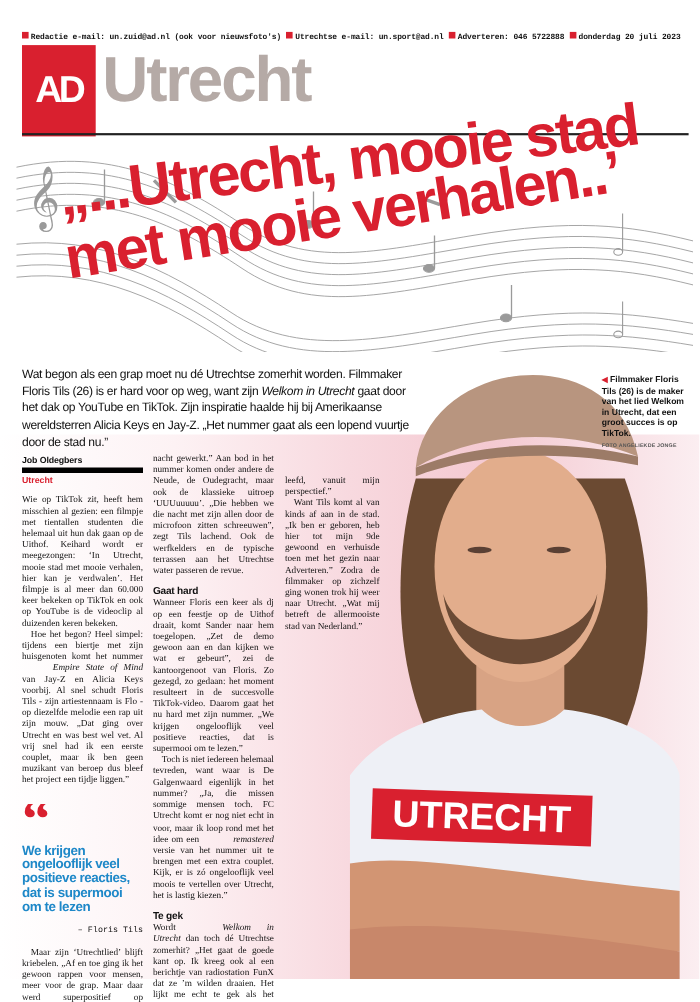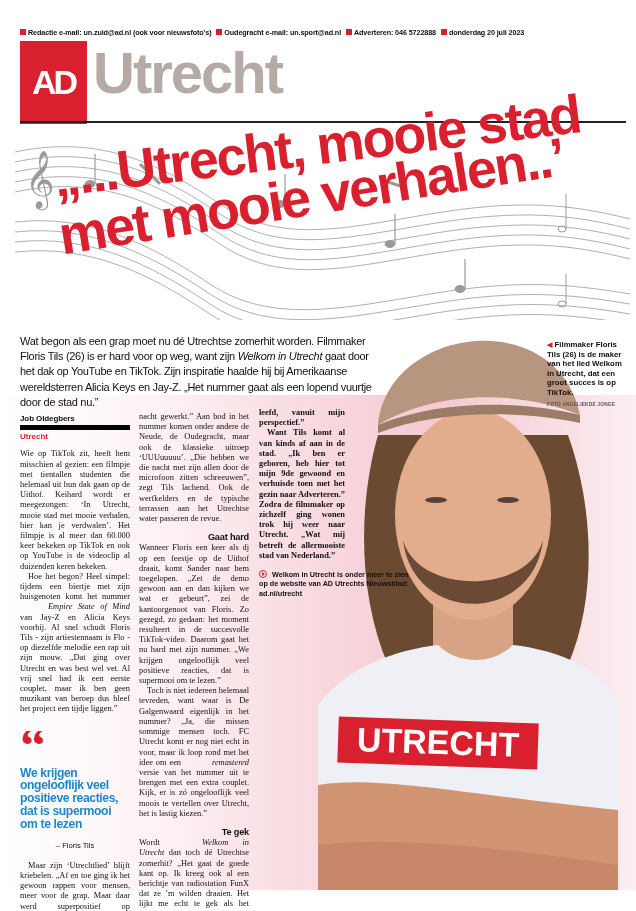--- a/index.html
+++ b/index.html
@@ -2,21 +2,21 @@
 <html><head>
 <meta charset="utf-8">
 <style>
   * { box-sizing: border-box; margin: 0; padding: 0; }
   html, body { width: 636px; height: 911px; background: #ffffff; overflow: hidden; }
   body { position: relative; font-family: "Liberation Sans", sans-serif; color: #111; }
 
   
   .meta-strip { position: absolute; left: 20px; top: 28px; font-size: 7.2px; font-weight: bold; letter-spacing: -0.1px; white-space: nowrap; color: #111; }
   .meta-strip .sq { display: inline-block; width: 6px; height: 6px; background: #d9202f; margin-right: 2px; vertical-align: 0px; }
-  .meta-strip .item { margin-right: 3px; }
+  .meta-strip .item { margin-right: 3px; font-family: Liberation Mono, monospace; }
 
   
   .logo-box { position: absolute; left: 20px; top: 41px; width: 67px; height: 83px; background: #d9202f; display: flex; align-items: center; justify-content: center; }
   .logo-box span { color: #fff; font-weight: bold; font-size: 34px; letter-spacing: -3px; font-family: "Liberation Sans", sans-serif; }
   .masthead-title { position: absolute; left: 93px; top: 38px; font-size: 58px; font-weight: bold; color: #b5aaa6; letter-spacing: -2px; line-height: 70px; }
 
   .rule { position: absolute; left: 20px; right: 10px; top: 121px; height: 1.5px; background: #222; }
 
   
   .staff { position: absolute; left: 10px; top: 124px; width: 626px; height: 196px; }
@@ -36,44 +36,44 @@
   
   .caption { position: absolute; left: 547px; top: 340px; width: 82px; font-size: 7.8px; font-weight: bold; line-height: 9.6px; color: #111; }
   .caption .arrow { color: #d9202f; font-size: 7px; }
   .caption .credit { font-size: 4.8px; font-weight: bold; color: #555; margin-top: 2px; letter-spacing: 0.2px; }
 
   
   .col { position: absolute; font-family: "Liberation Serif", serif; font-size: 8.4px; line-height: 10.2px; color: #111; text-align: justify; }
   .col p { text-indent: 0; }
   .col p.ind { text-indent: 8px; }
   .col em { font-style: italic; margin-left: 28px; }
-  .col h4 { font-family: "Liberation Sans", sans-serif; font-size: 9.2px; font-weight: bold; margin-top: 8px; margin-bottom: 1px; text-align: right; letter-spacing: -0.2px; }
+  .col h4 { font-family: "Liberation Sans", sans-serif; font-size: 9.2px; font-weight: bold; margin-top: 8px; margin-bottom: 1px; text-align: left; letter-spacing: -0.2px; }
 
   .col-1 { left: 20px; top: 414px; width: 110px; }
   .col-2 { left: 139px; top: 412px; width: 110px; }
-  .col-3 { left: 259px; top: 408px; width: 86px; font-weight: bold; }
+  .col-3 { left: 259px; top: 432px; width: 86px; }
 
   .byline { font-family: "Liberation Sans", sans-serif; font-size: 8px; font-weight: bold; border-bottom: 5px solid #000000; padding-bottom: 1px; margin-bottom: 2px; letter-spacing: -0.1px; }
   .byline-loc { font-family: "Liberation Sans", sans-serif; font-size: 8px; font-weight: bold; color: #d9202f; margin-bottom: 7px; }
 
   .quote-block { margin-top: 16px; margin-bottom: 10px; }
   .quote-mark { font-family: "Liberation Serif", serif; color: #d9202f; font-size: 52px; font-weight: bold; line-height: 30px; height: 28px; overflow: hidden; }
   .quote-text { font-family: "Liberation Sans", sans-serif; font-weight: bold; color: #1e88c8; font-size: 12.2px; line-height: 12.8px; letter-spacing: -0.4px; text-align: left; margin-top: 8px; }
-  .quote-author { font-family: Liberation Sans, sans-serif; font-size: 7.6px; margin-top: 10px; text-align: center; }
+  .quote-author { font-family: Liberation Mono, monospace; font-size: 7.6px; margin-top: 10px; text-align: right; }
 
   .web-note { font-family: "Liberation Sans", sans-serif; font-size: 7.2px; line-height: 9.4px; margin-top: 9px; text-align: left; width: 150px; }
   .web-note .play { display: inline-block; width: 8px; height: 8px; border: 1px solid #d9202f; border-radius: 50%; position: relative; vertical-align: -1px; margin-right: 5px; }
   .web-note .play::after { content: ""; position: absolute; left: 2.4px; top: 1.4px; border-left: 3.5px solid #d9202f; border-top: 2px solid transparent; border-bottom: 2px solid transparent; }
 </style>
 </head>
 <body>
 
 <div class="meta-strip">
   <span class="sq"></span><span class="item">Redactie e-mail: un.zuid@ad.nl (ook voor nieuwsfoto's)</span>
-  <span class="sq"></span><span class="item">Oudegracht e-mail: un.sport@ad.nl</span>
+  <span class="sq"></span><span class="item">Utrechtse e-mail: un.sport@ad.nl</span>
   <span class="sq"></span><span class="item">Adverteren: 046 5722888</span>
   <span class="sq"></span><span class="item">donderdag 20 juli 2023</span>
 </div>
 
 <div class="logo-box">
   <span>AD</span>
 </div>
 <div class="masthead-title">Utrecht</div>
 <div class="rule"></div>
 
@@ -167,16 +167,13 @@
   <h4>Gaat hard</h4>
   <p>Wanneer Floris een keer als dj op een feestje op de Uithof draait, komt Sander naar hem toegelopen. „Zet de demo gewoon aan en dan kijken we wat er gebeurt”, zei de kantoorgenoot van Floris. Zo gezegd, zo gedaan: het moment resulteert in de succesvolle TikTok-video. Daarom gaat het nu hard met zijn nummer. „We krijgen ongelooflijk veel positieve reacties, dat is supermooi om te lezen.”</p>
   <p class="ind"><span>Toch is niet iedereen helemaal tevreden, want waar is De Galgenwaard eigenlijk in het nummer? „Ja, die missen sommige mensen toch. FC Utrecht komt er nog niet echt in voor, maar ik loop rond met het idee om een </span><em>remastered</em><span> versie van het nummer uit te brengen met een extra couplet. Kijk, er is zó ongelooflijk veel moois te vertellen over Utrecht, het is lastig kiezen.”</span></p>
   <h4>Te gek</h4>
   <p><span>Wordt </span><em>Welkom in Utrecht</em><span> dan toch dé Utrechtse zomerhit? „Het gaat de goede kant op. Ik kreeg ook al een berichtje van radiostation FunX dat ze ’m wilden draaien. Het lijkt me echt te gek als het aanslaat.” Volgens Tils is het nummer overigens niet alleen voor Utrechters, maar ook voor iedereen daarbuiten. „Ik heb gewoon geprobeerd om de stad neer te zetten zoals ik ’m altijd heb be-</span></p>
 </div>
 
 <div class="col col-3">
   <p>leefd, vanuit mijn perspectief.”</p>
   <p class="ind">Want Tils komt al van kinds af aan in de stad. „Ik ben er geboren, heb hier tot mijn 9de gewoond en verhuisde toen met het gezin naar Adverteren.” Zodra de filmmaker op zichzelf ging wonen trok hij weer naar Utrecht. „Wat mij betreft de allermooiste stad van Nederland.”</p>
-  <div class="web-note">
-    <span class="play"></span><span>Welkom in Utrecht is onder meer te zien op de website van AD Utrechts Nieuwsblad: ad.nl/utrecht</span>
-  </div>
 </div>
 
 </body></html>

